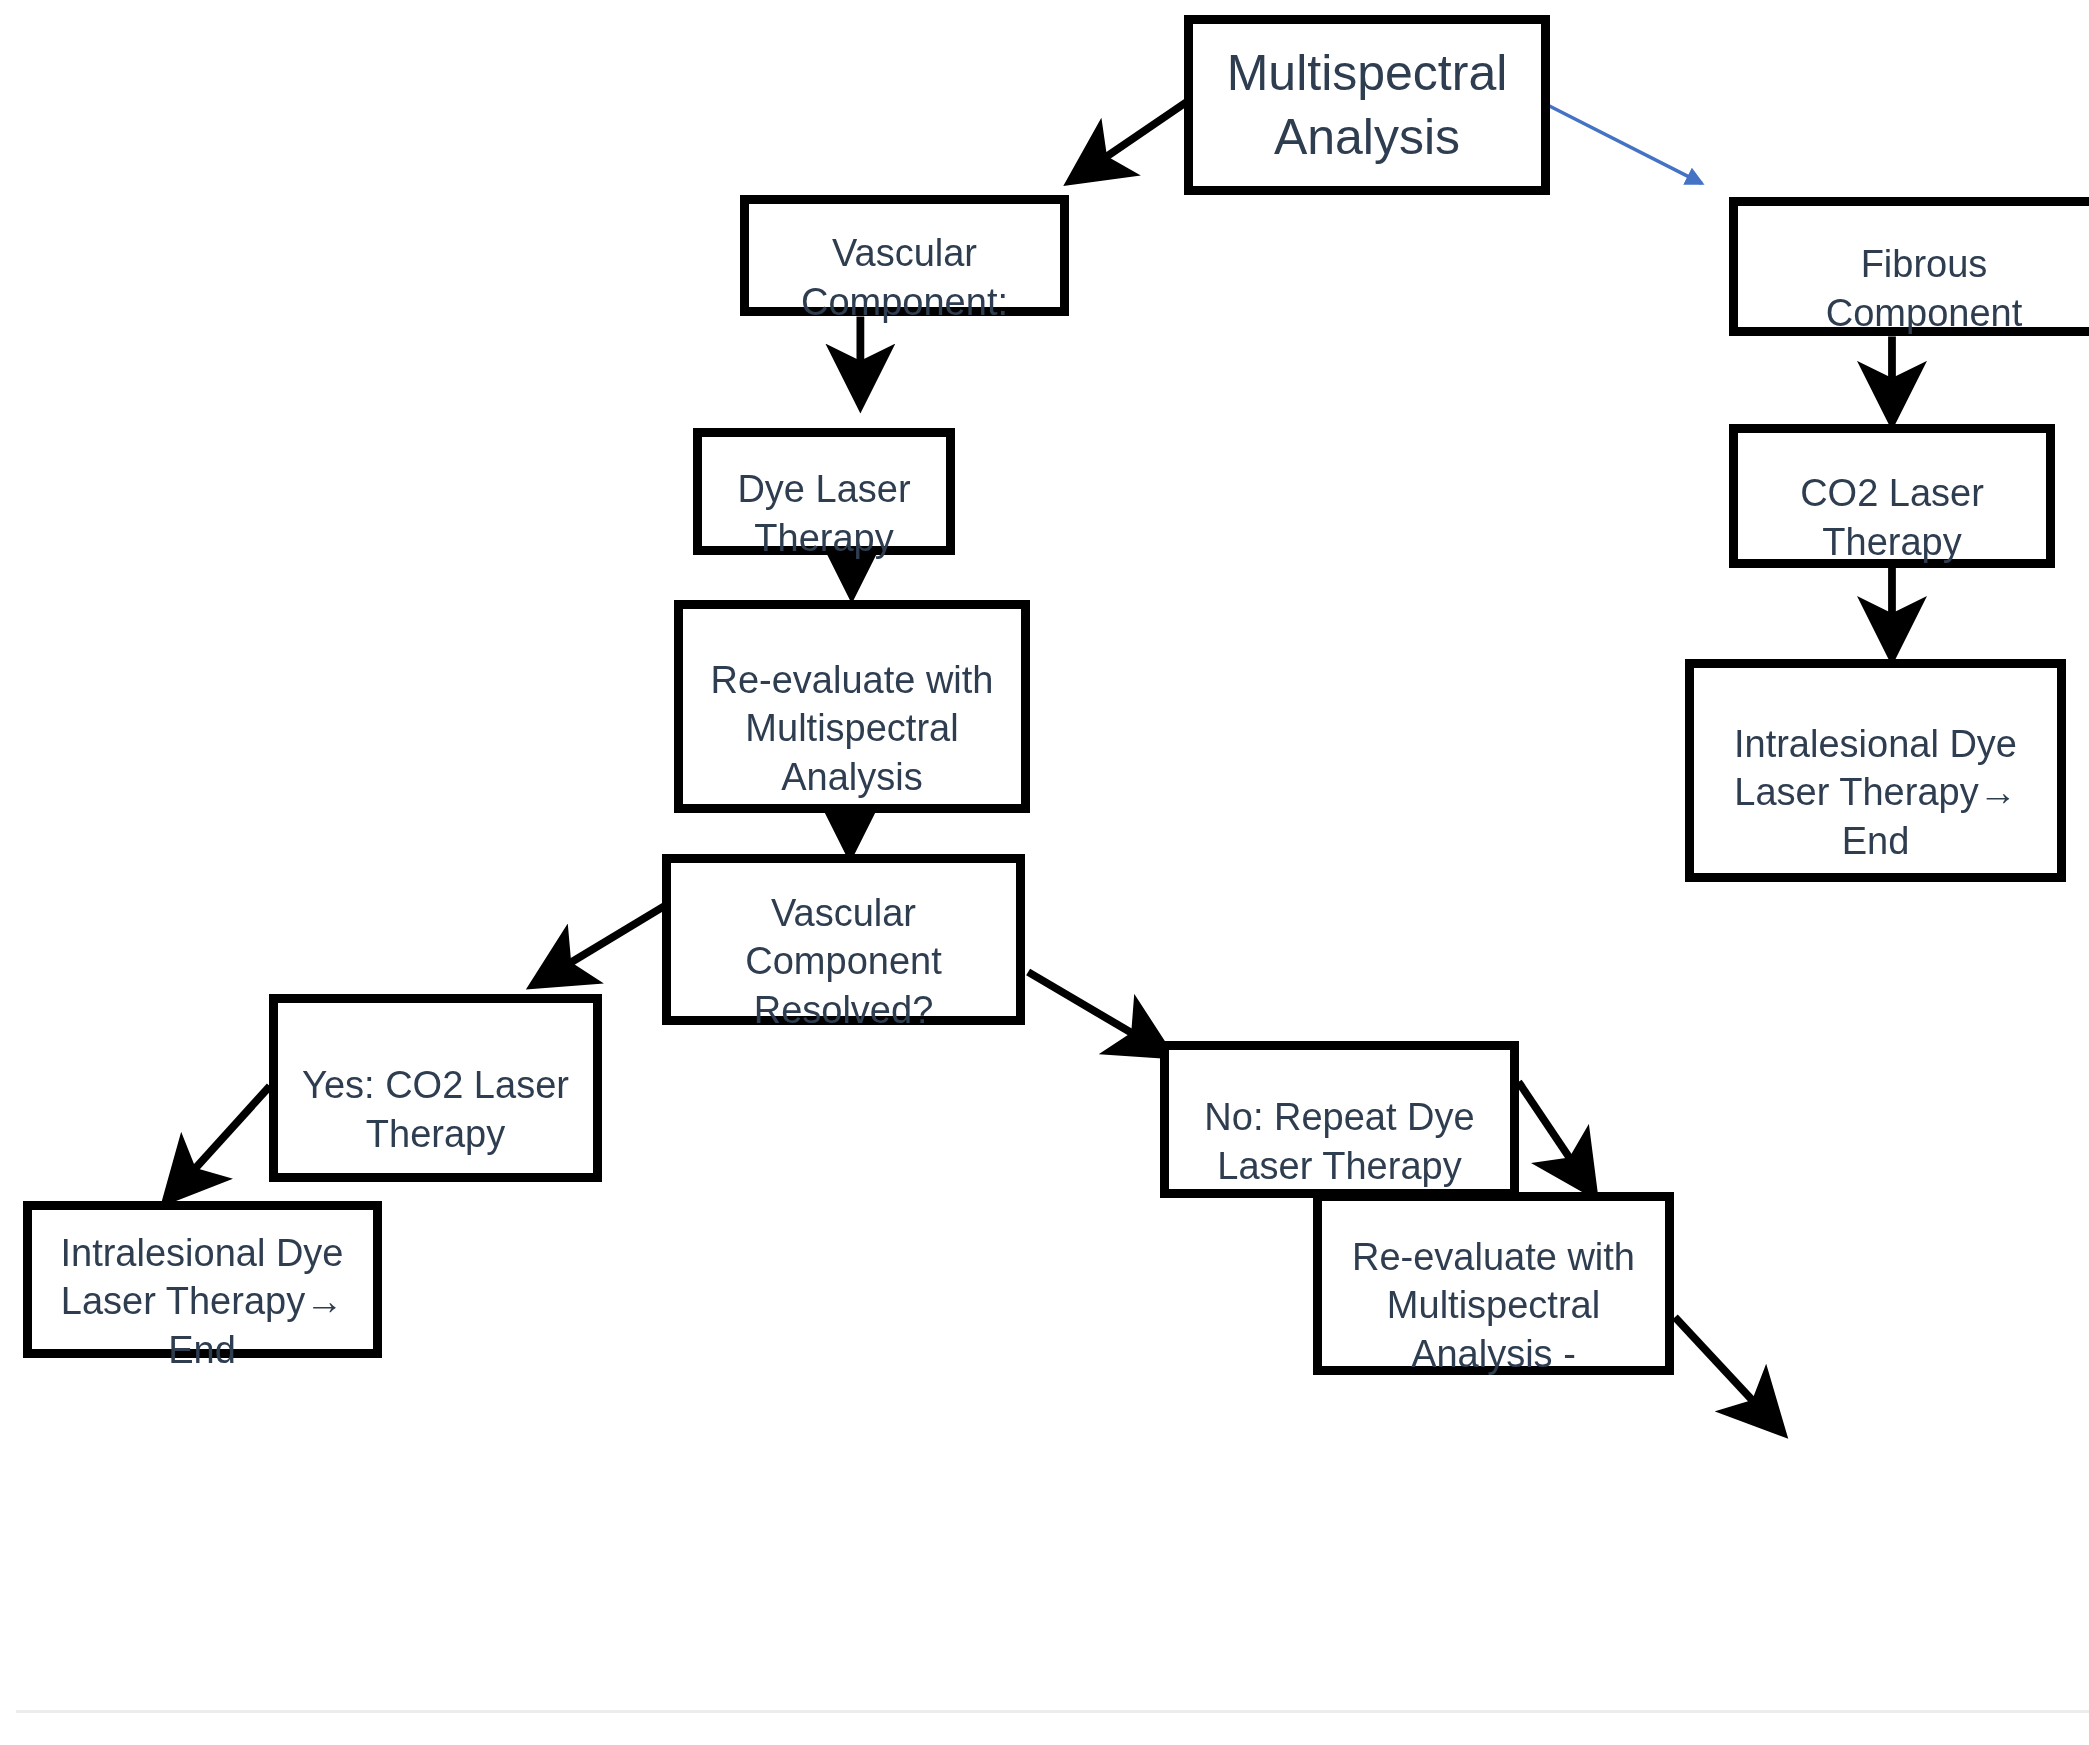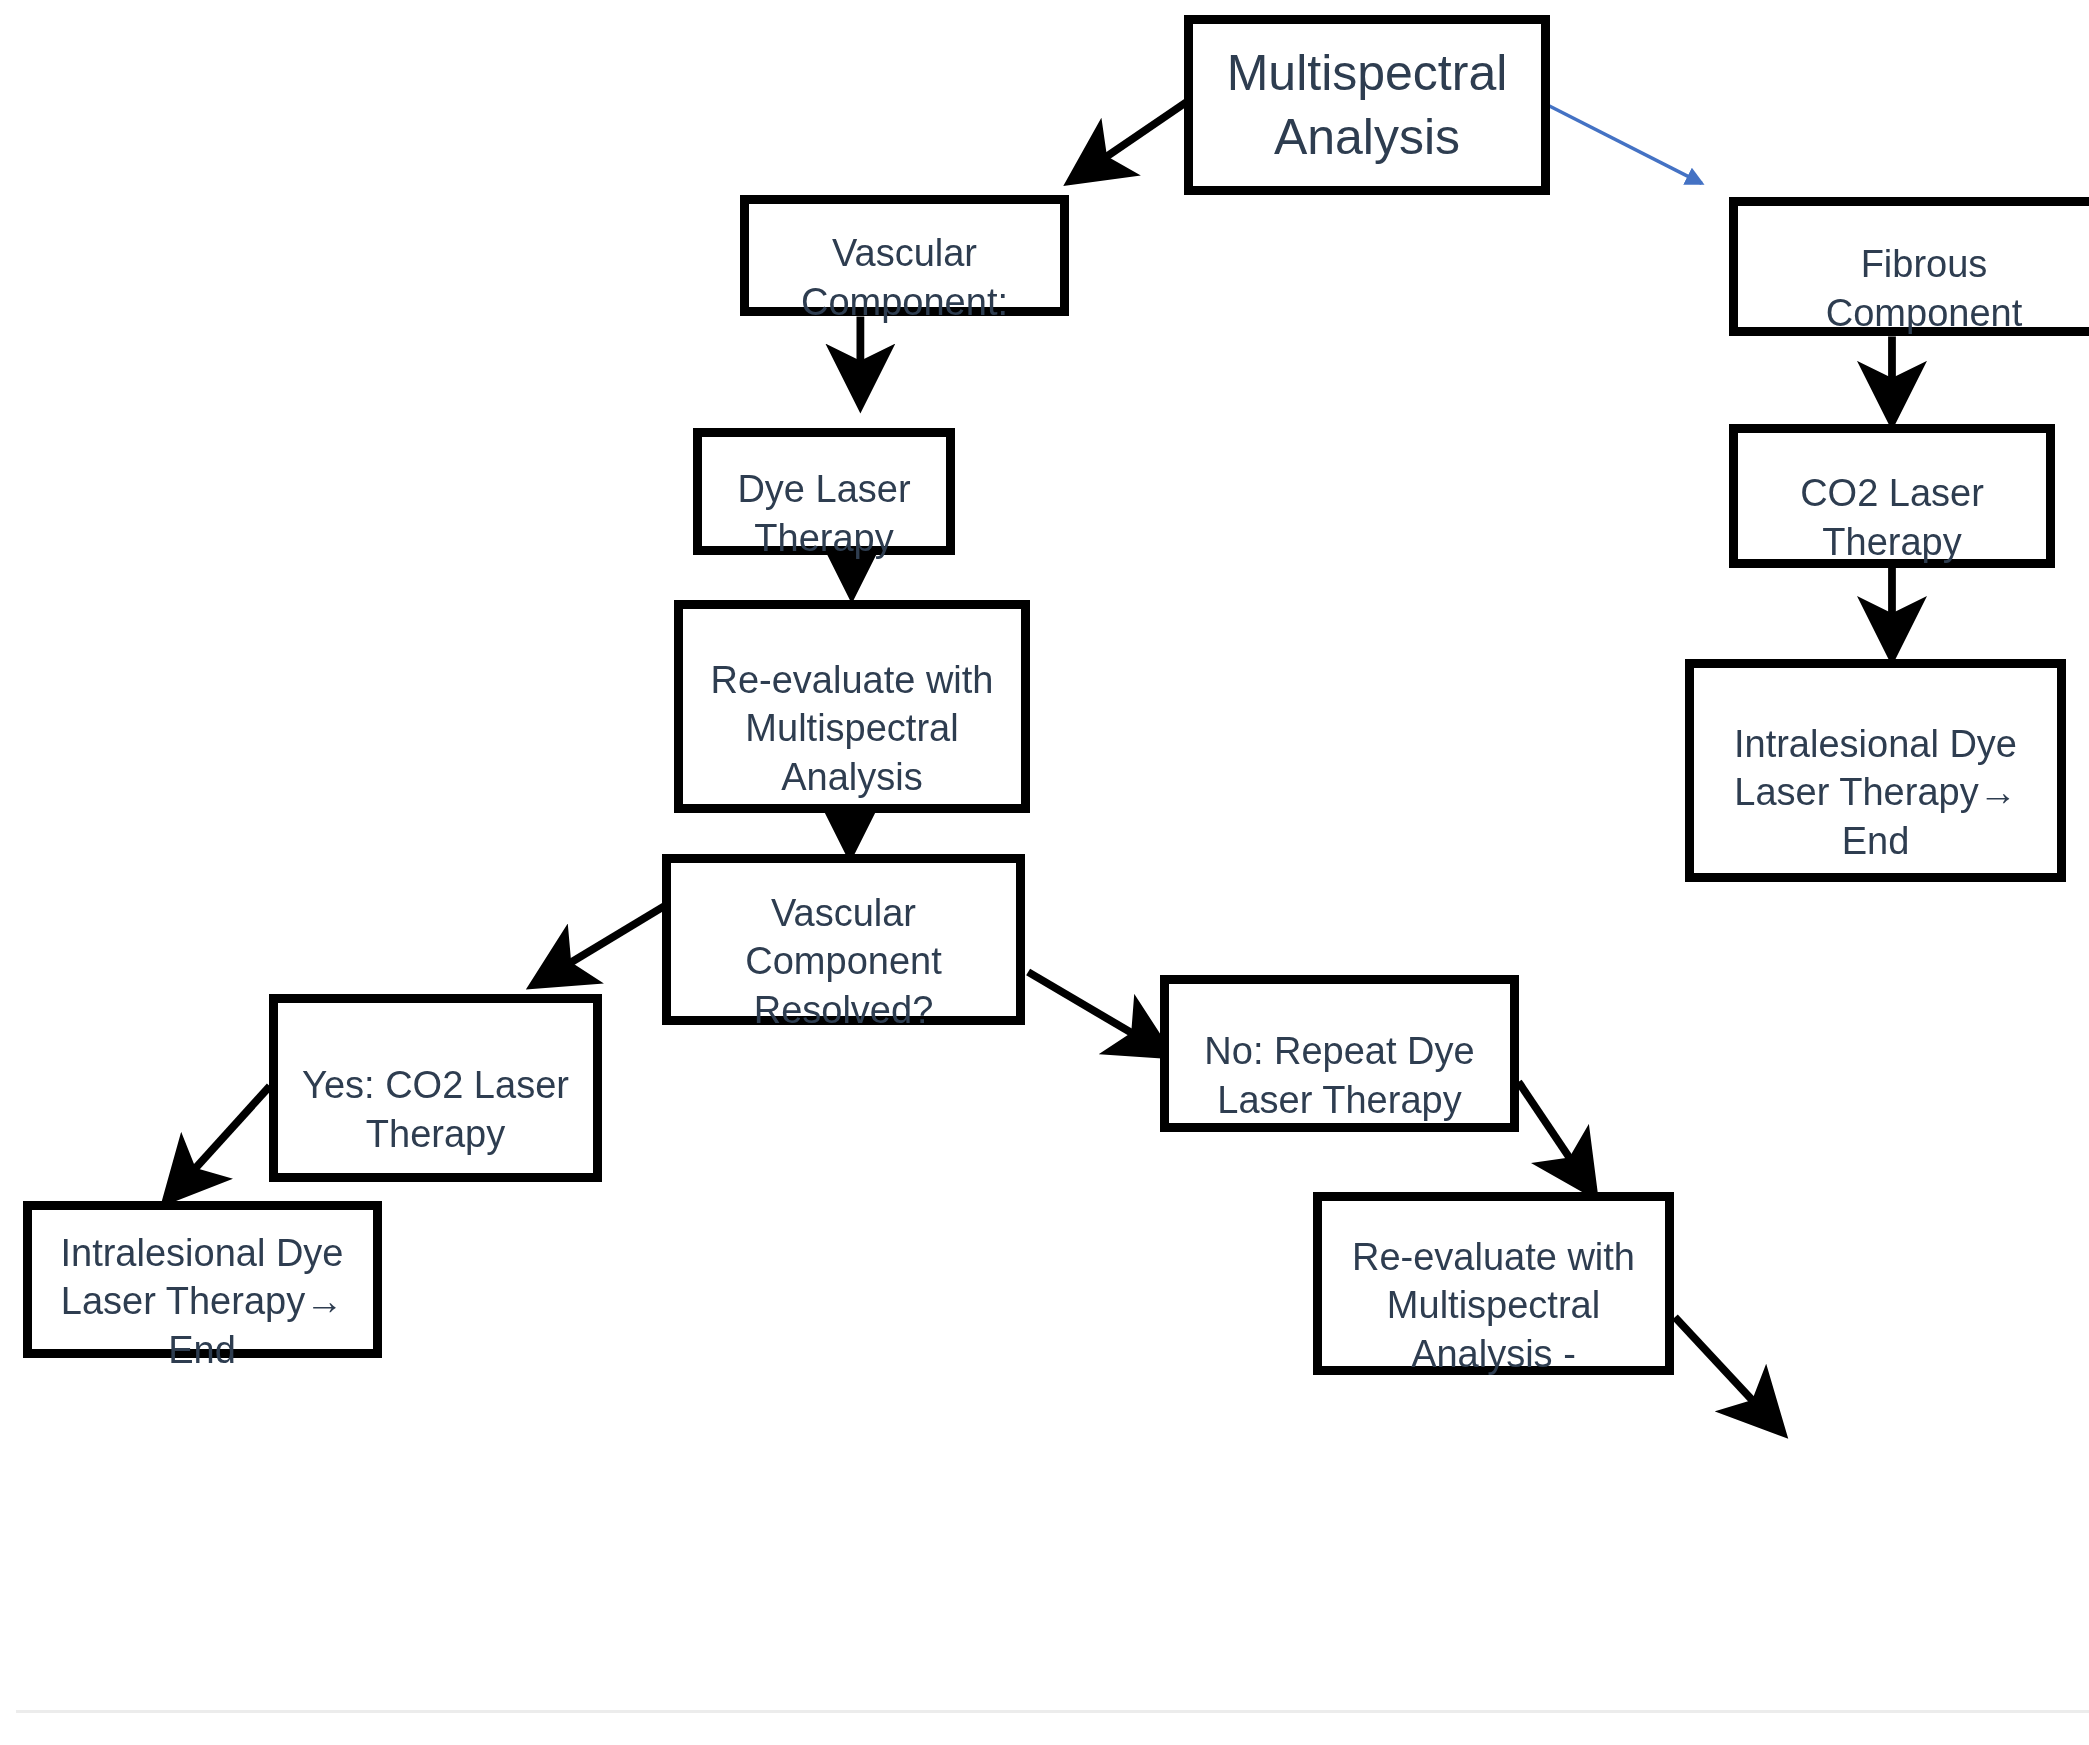--- a/index.html
+++ b/index.html
@@ -137,21 +137,21 @@
     <span class="label t-big">Vascular
 Component
 Resolved?</span>
   </div>
 
   <div class="node" style="left:269px; top:994px; width:333px; height:188px;">
     <span class="label t-big">Yes: CO2 Laser
 Therapy</span>
   </div>
 
-  <div class="node" style="left:1160px; top:975px; width:359px; height:157px;">
+  <div class="node" style="left:1160px; top:1041px; width:359px; height:157px;">
     <span class="label t-big">No: Repeat Dye
 Laser Therapy</span>
   </div>
 
   <div class="node" style="left:22.5px; top:1201px; width:359px; height:157px;">
     <span class="label t-big">Intralesional Dye
 Laser Therapy→
 End</span>
   </div>
 

